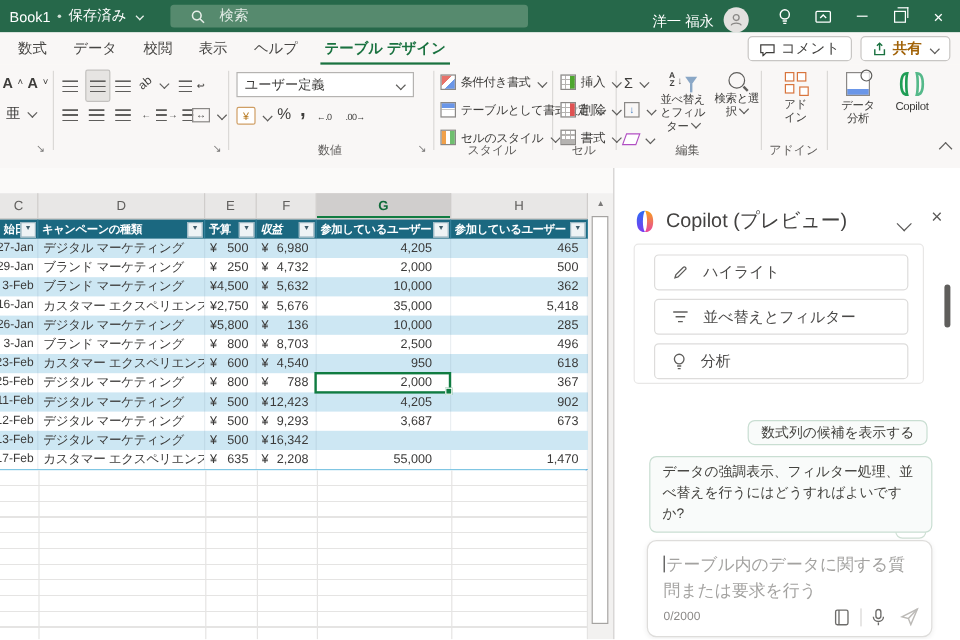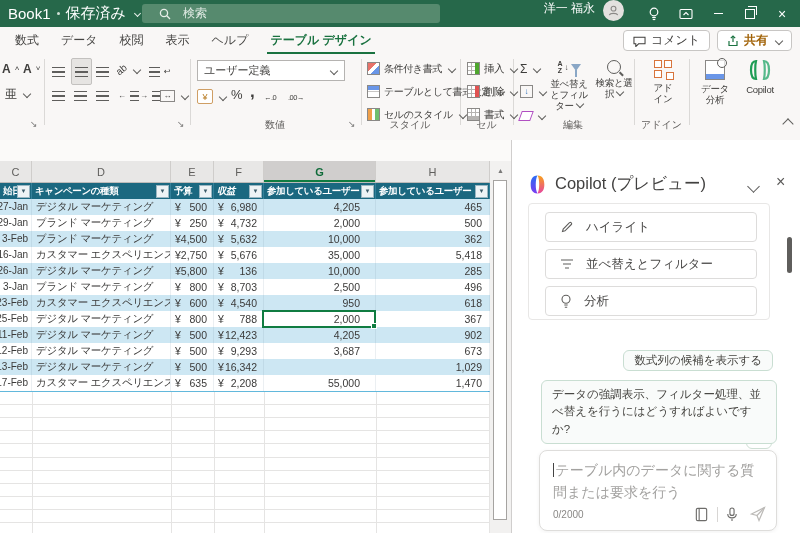--- a/index.html
+++ b/index.html
@@ -3,27 +3,27 @@
 <meta charset="utf-8">
 <style>
   html,body{margin:0;padding:0;background:#fff}
   #app{position:relative;width:800px;height:533px;overflow:hidden;
        font-family:"Liberation Sans","DejaVu Sans",sans-serif;background:#fff;
        -webkit-font-smoothing:antialiased}
   .abs{position:absolute}
 
   
   .titlebar{left:0;top:0;width:800px;height:27px;background:#26684a}
-  .tb-book{left:8px;top:0;height:27px;display:flex;align-items:center;gap:6px;color:#fff;font-size:15px}
+  .tb-book{left:8px;top:0;height:27px;display:flex;align-items:center;gap:6px;color:#fff;font-size:12px}
   .tb-dot{width:3px;height:3px;border-radius:50%;background:#cfe0d5}
   .chev{display:inline-block;width:5px;height:5px;border-right:1.2px solid #5f5e5c;border-bottom:1.2px solid #5f5e5c;transform:rotate(45deg);margin-left:3px;vertical-align:2px}
   .chev.w{border-color:#e9f1ec;width:4px;height:4px}
   .tb-search{left:142px;top:4px;width:281px;height:19px;background:#568a6e;border-radius:3px;
              display:flex;align-items:center;gap:12px;padding-left:17px;color:#e3ece6;font-size:12px}
-  .tb-right{right:2px;top:0;height:27px;display:flex;align-items:flex-start;color:#fff}
+  .tb-right{right:2px;top:0;height:27px;display:flex;align-items:flex-end;color:#fff}
   .tb-user{font-size:12px;margin-right:8px}
   .tb-avatar{width:21px;height:21px;border-radius:50%;background:#e3e1df;display:flex;align-items:center;justify-content:center;margin-right:14px}
   .tb-btn{width:32px;height:27px;display:flex;align-items:center;justify-content:center}
   .tb-min{width:9px;height:1.5px;background:#fff}
   .tb-restore{width:8px;height:8px;border:1.2px solid #fff;position:relative;background:#26684a}
   .tb-restore::after{content:"";position:absolute;left:2px;top:-4px;width:8px;height:8px;border:1.2px solid #fff;border-left:none;border-bottom:none}
   .tb-close{font-size:14px;line-height:1;color:#fff}
 
   
   .tabrow{left:0;top:27px;width:800px;height:27px;background:#f9f7f6}
@@ -557,21 +557,20 @@
         <div class="cell c-type" style="width: 139px;">デジタル マーケティング</div>
         <div class="cell c-money" style="width: 43px;">
           <span class="yen">¥</span>
           <span class="val">500</span>
         </div>
         <div class="cell c-money" style="width: 50px;">
           <span class="yen">¥</span>
           <span class="val">16,342</span>
         </div>
         <div class="cell c-aud" style="width: 112px; margin-top: 38px;">5,278</div>
-        <div class="cell c-eng" style="width: 114px;">1,029</div>
       </div>
       <div class="row">
         <div class="cell c-date" style="width: 32px;">17-Feb</div>
         <div class="cell c-type" style="width: 139px;">カスタマー エクスペリエンス</div>
         <div class="cell c-money" style="width: 43px;">
           <span class="yen">¥</span>
           <span class="val">635</span>
         </div>
         <div class="cell c-money" style="width: 50px;">
           <span class="yen">¥</span>

